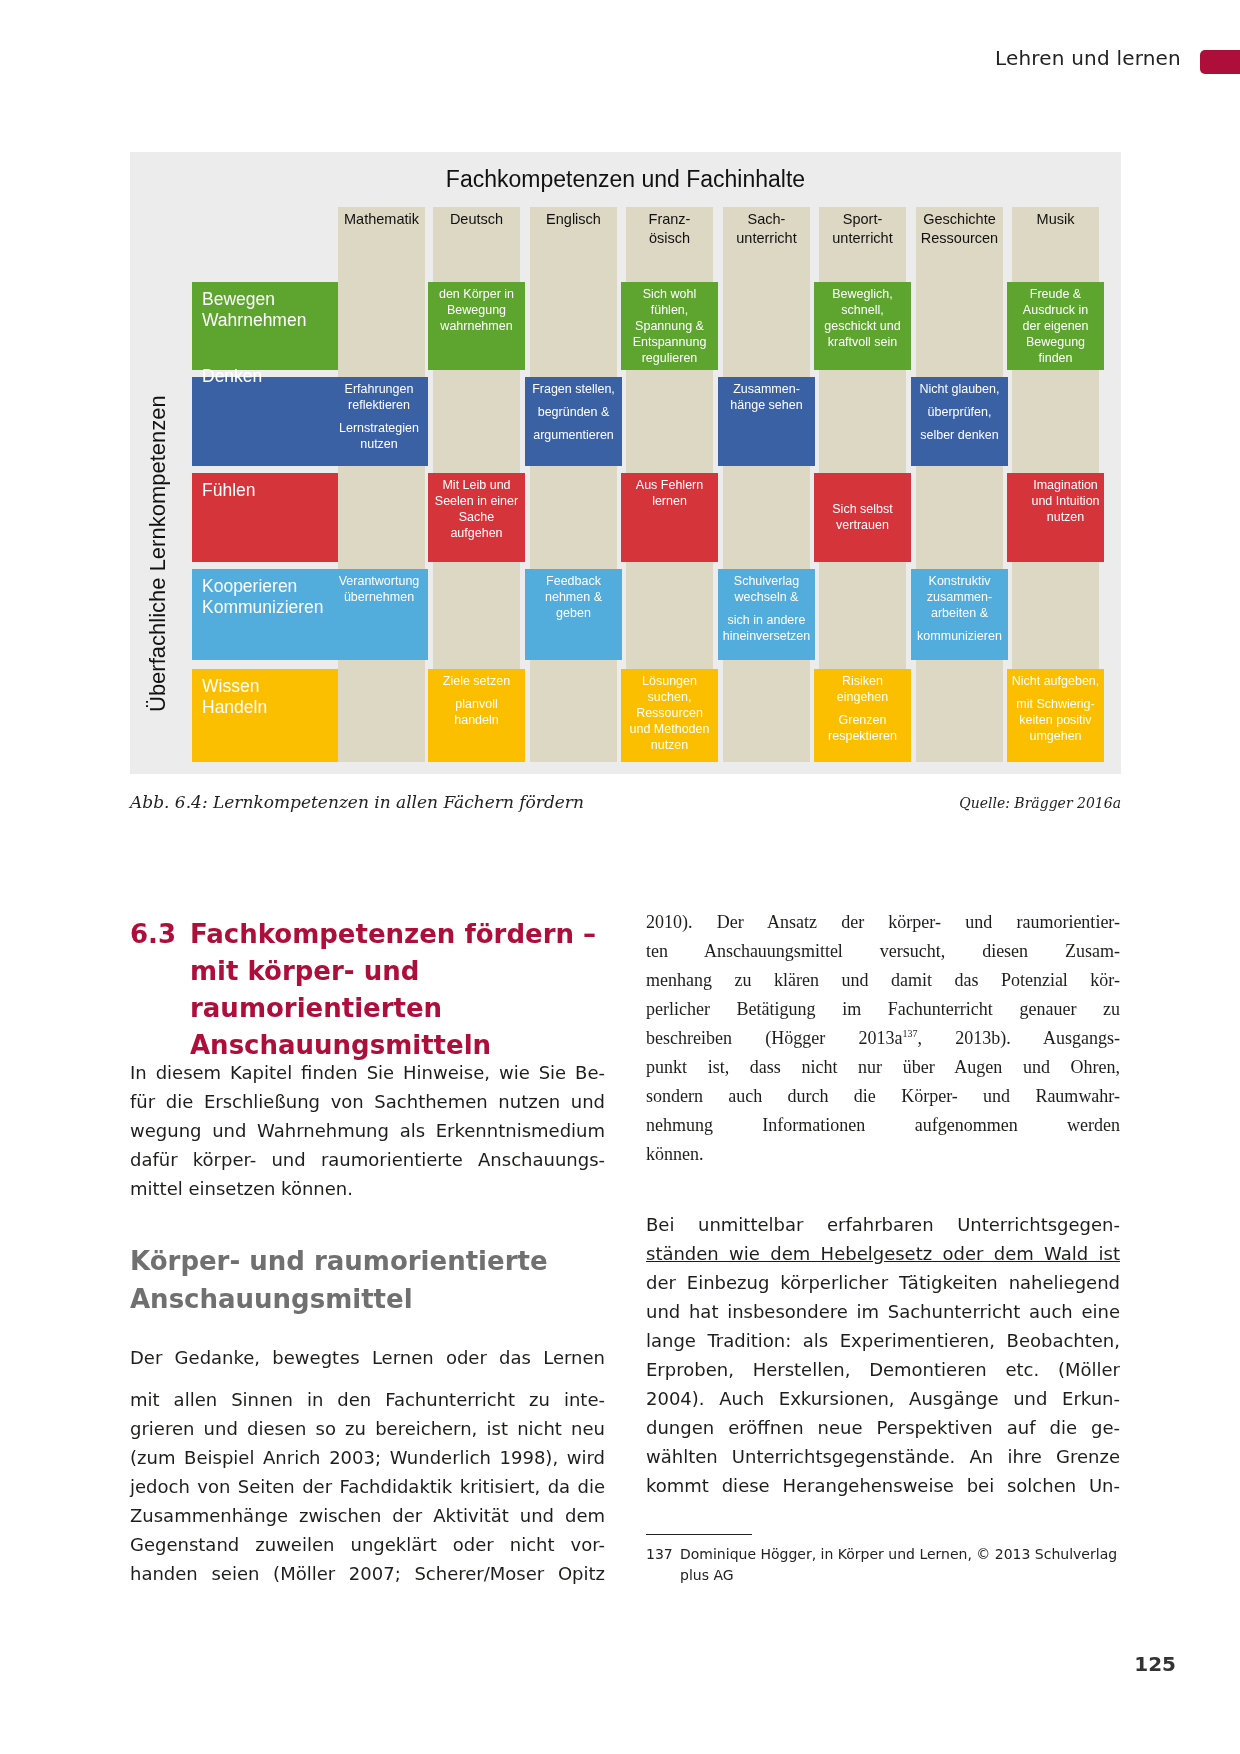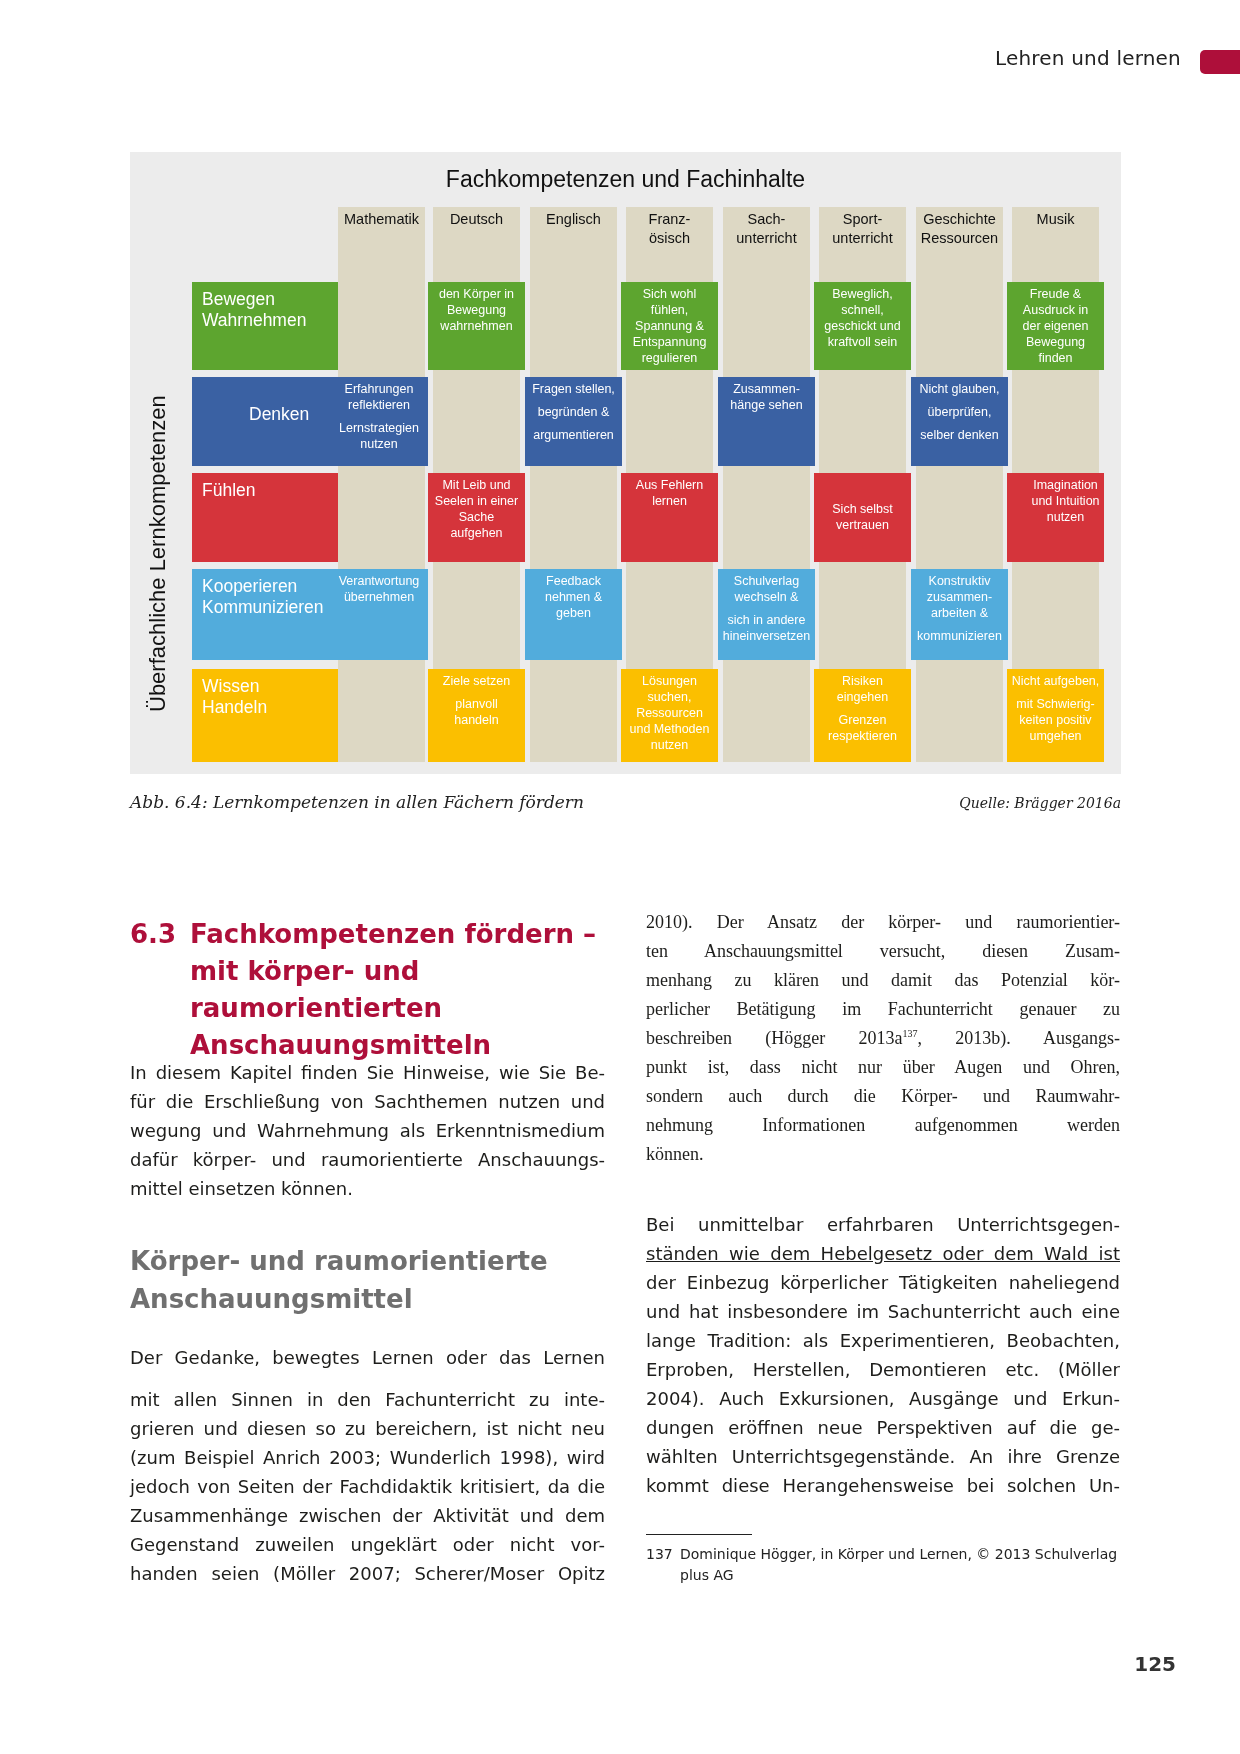--- a/index.html
+++ b/index.html
@@ -87,21 +87,21 @@
     <div class="abs col-head" style="left: 719px; top: 207px; width: 95px; height: 44px;"><span>Sach-</span><br><span>unterricht</span></div>
     <div class="abs col" style="left: 819px; top: 207px; width: 87px; height: 555px;"></div>
     <div class="abs col-head" style="left: 815px; top: 207px; width: 95px; height: 44px;"><span>Sport-</span><br><span>unterricht</span></div>
     <div class="abs col" style="left: 916px; top: 207px; width: 87px; height: 555px;"></div>
     <div class="abs col-head" style="left: 912px; top: 207px; width: 95px; height: 44px;"><span>Geschichte</span><br><span>Ressourcen</span></div>
     <div class="abs col" style="left: 1012px; top: 207px; width: 87px; height: 555px;"></div>
     <div class="abs col-head" style="left: 1008px; top: 207px; width: 95px; height: 44px;"><span>Musik</span></div>
     <div class="abs row-band green" style="left: 192px; top: 282px; width: 146px; height: 88px;"></div>
     <div class="abs row-label" style="left: 192px; top: 282px; width: 140px; height: 60px;"><span>Bewegen</span><br><span>Wahrnehmen</span></div>
     <div class="abs row-band blue" style="left: 192px; top: 377px; width: 236px; height: 89px;"></div>
-    <div class="abs row-label" style="left: 192px; top: 397px; width: 140px; height: 60px; margin-left: 47px;"><span>Denken</span></div>
+    <div class="abs row-label" style="left: 192px; top: 359px; width: 140px; height: 60px;"><span>Denken</span></div>
     <div class="abs row-band red" style="left: 192px; top: 473px; width: 146px; height: 89px;"></div>
     <div class="abs row-label" style="left: 192px; top: 473px; width: 140px; height: 60px;"><span>Fühlen</span></div>
     <div class="abs row-band lblue" style="left: 192px; top: 569px; width: 236px; height: 91px;"></div>
     <div class="abs row-label" style="left: 192px; top: 569px; width: 140px; height: 60px;"><span>Kooperieren</span><br><span>Kommunizieren</span></div>
     <div class="abs row-band yellow" style="left: 192px; top: 669px; width: 146px; height: 93px;"></div>
     <div class="abs row-label" style="left: 192px; top: 669px; width: 140px; height: 60px;"><span>Wissen</span><br><span>Handeln</span></div>
     <div class="abs green" style="left: 428px; top: 282px; width: 97px; height: 88px;"></div>
     <div class="abs cell" style="left: 428px; top: 282px; width: 97px; height: 88px;"><span>den Körper in</span><br><span>Bewegung</span><br><span>wahrnehmen</span></div>
     <div class="abs green" style="left: 621px; top: 282px; width: 97px; height: 88px;"></div>
     <div class="abs cell" style="left: 621px; top: 282px; width: 97px; height: 88px;"><span>Sich wohl</span><br><span>fühlen,</span><br><span>Spannung &amp;</span><br><span>Entspannung</span><br><span>regulieren</span></div>

